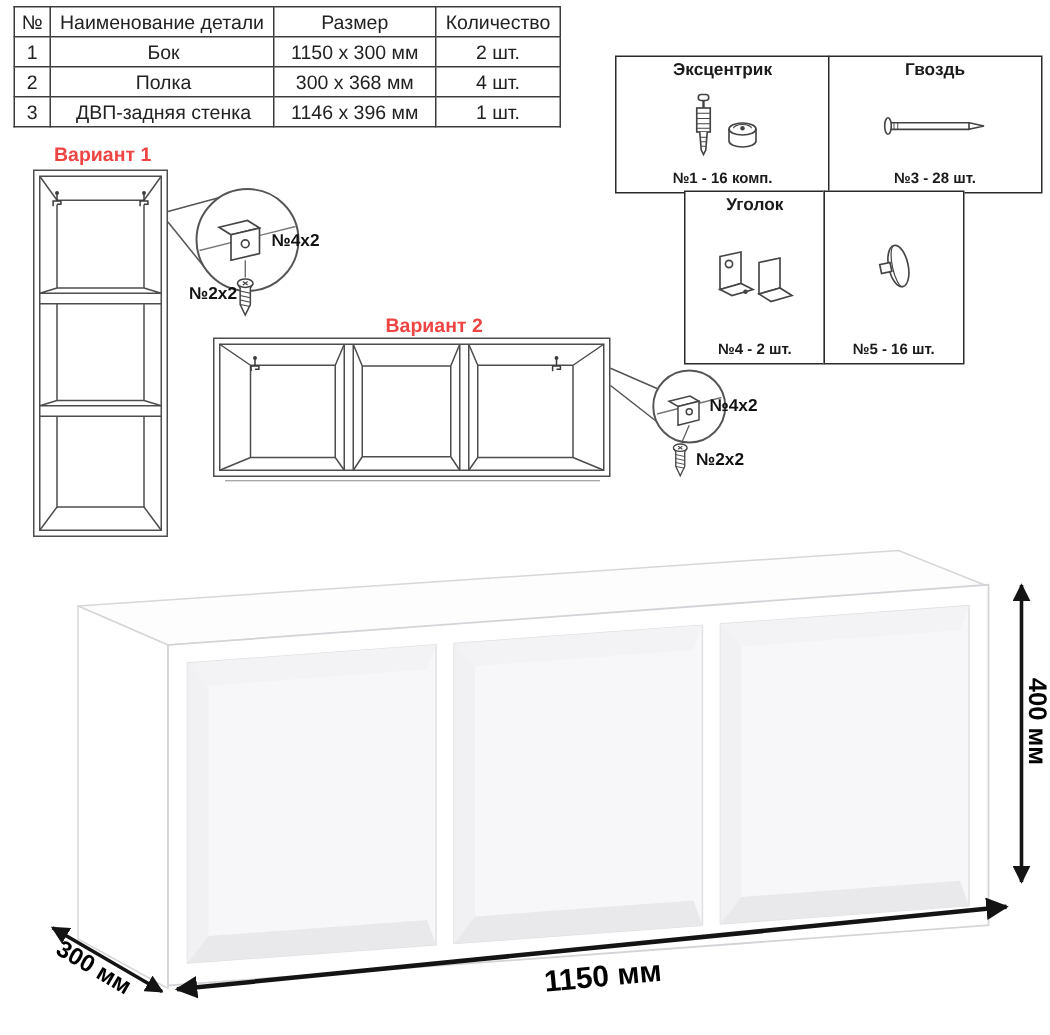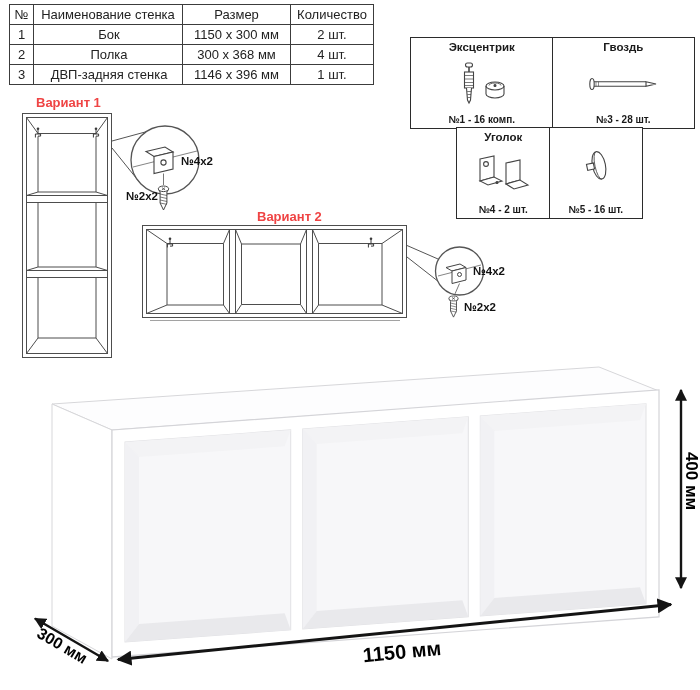--- a/index.html
+++ b/index.html
@@ -11,21 +11,21 @@
   
   .parts-table{position:absolute;left:9px;top:4px;border-collapse:collapse;
                font-size:13px;color:#222;}
   .parts-table td,.parts-table th{border:1.6px solid #3c3c3c;height:19px;
                padding:0 4px;text-align:center;font-weight:normal;white-space:nowrap;}
   .parts-table .name{text-align:center;padding-left:6px;}
 
   
   .hw-row{position:absolute;display:flex;}
   .hw-row1{left:410px;top:37px;width:285px;height:92px;}
-  .hw-row2{left:456px;top:127.4px;width:187px;height:92px;}
+  .hw-row2{left:456px;top:127.4px;width:187px;height:116px;}
   .hw-cell{flex:1;border:1.8px solid #2b2b2b;margin-left:-1.8px;background:#fff;
            display:flex;flex-direction:column;align-items:center;}
   .hw-cell:first-child{margin-left:0;}
   .hw-title{font-weight:bold;font-size:11.5px;line-height:1.12;text-align:center;
             padding-top:3px;}
   .hw-icon{flex:1;display:flex;align-items:center;justify-content:center;}
   .hw-count{font-weight:bold;font-size:10px;padding-bottom:3px;white-space:nowrap;text-align:right;}
 
   
   .lbl{position:absolute;white-space:nowrap;}
@@ -147,21 +147,21 @@
   <table class="parts-table">
     <colgroup>
         <col style="width:24px">
         <col style="width:149px">
         <col style="width:108px">
         <col style="width:83px">
       </colgroup>
     <tbody>
         <tr>
       <th>№</th>
-      <th>Наименование стенка</th>
+      <th>Наименование детали</th>
       <th>Размер</th>
       <th>Количество</th>
     </tr>
     <tr>
       <td>1</td>
       <td class="name">Бок</td>
       <td>1150 x 300 мм</td>
       <td>2 шт.</td>
     </tr>
     <tr>

